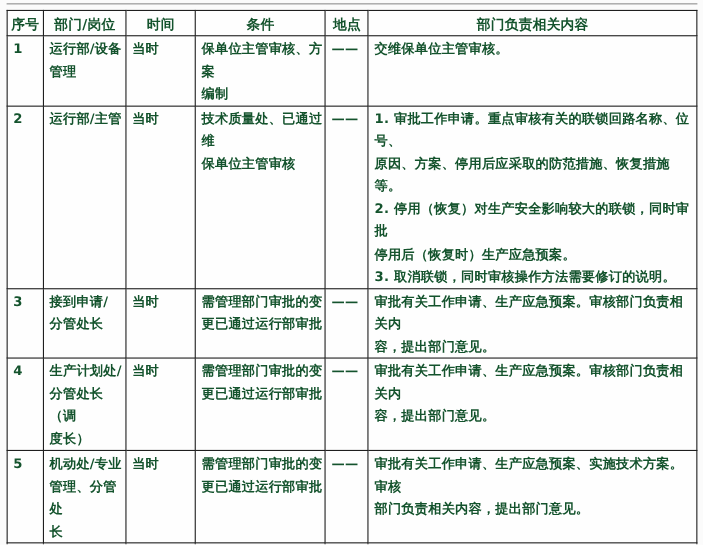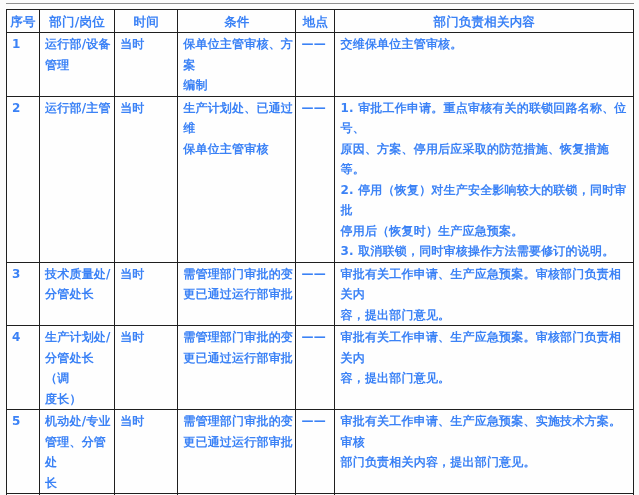--- a/index.html
+++ b/index.html
@@ -6,21 +6,21 @@
   html, body {
     margin: 0; padding: 0;
     background: #fbfbfb;
   }
   .page {
     position: relative;
     width: 639px; height: 495px;
     background: #fbfbfb;
     font-family: "DejaVu Sans", sans-serif;
     font-weight: bold;
-    color: #3b82f6;
+    color: #14532d;
     overflow: hidden;
   }
   .top-rule {
     position: absolute;
     left: 6px; top: 3px;
     width: 628px; height: 1px;
     background: #8f8f8f;
   }
   table.doc-table {
     position: absolute;
@@ -93,32 +93,32 @@
         <td class="c-time">当时</td>
         <td class="c-cond">保单位主管审核、方案
 编制</td>
         <td class="c-location">——</td>
         <td class="c-content">交维保单位主管审核。</td>
       </tr>
       <tr class="h-r2">
         <td class="c-no">2</td>
         <td class="c-dept">运行部/主管</td>
         <td class="c-time">当时</td>
-        <td class="c-cond">生产计划处、已通过维
+        <td class="c-cond">技术质量处、已通过维
 保单位主管审核</td>
         <td class="c-location">——</td>
         <td class="c-content">1. 审批工作申请。重点审核有关的联锁回路名称、位号、
 原因、方案、停用后应采取的防范措施、恢复措施等。
 2. 停用（恢复）对生产安全影响较大的联锁，同时审批
 停用后（恢复时）生产应急预案。
 3. 取消联锁，同时审核操作方法需要修订的说明。</td>
       </tr>
       <tr class="h-r3">
         <td class="c-no">3</td>
-        <td class="c-dept">技术质量处/
+        <td class="c-dept">接到申请/
 分管处长</td>
         <td class="c-time">当时</td>
         <td class="c-cond">需管理部门审批的变
 更已通过运行部审批</td>
         <td class="c-location">——</td>
         <td class="c-content">审批有关工作申请、生产应急预案。审核部门负责相关内
 容，提出部门意见。</td>
       </tr>
       <tr class="h-r4">
         <td class="c-no">4</td>

